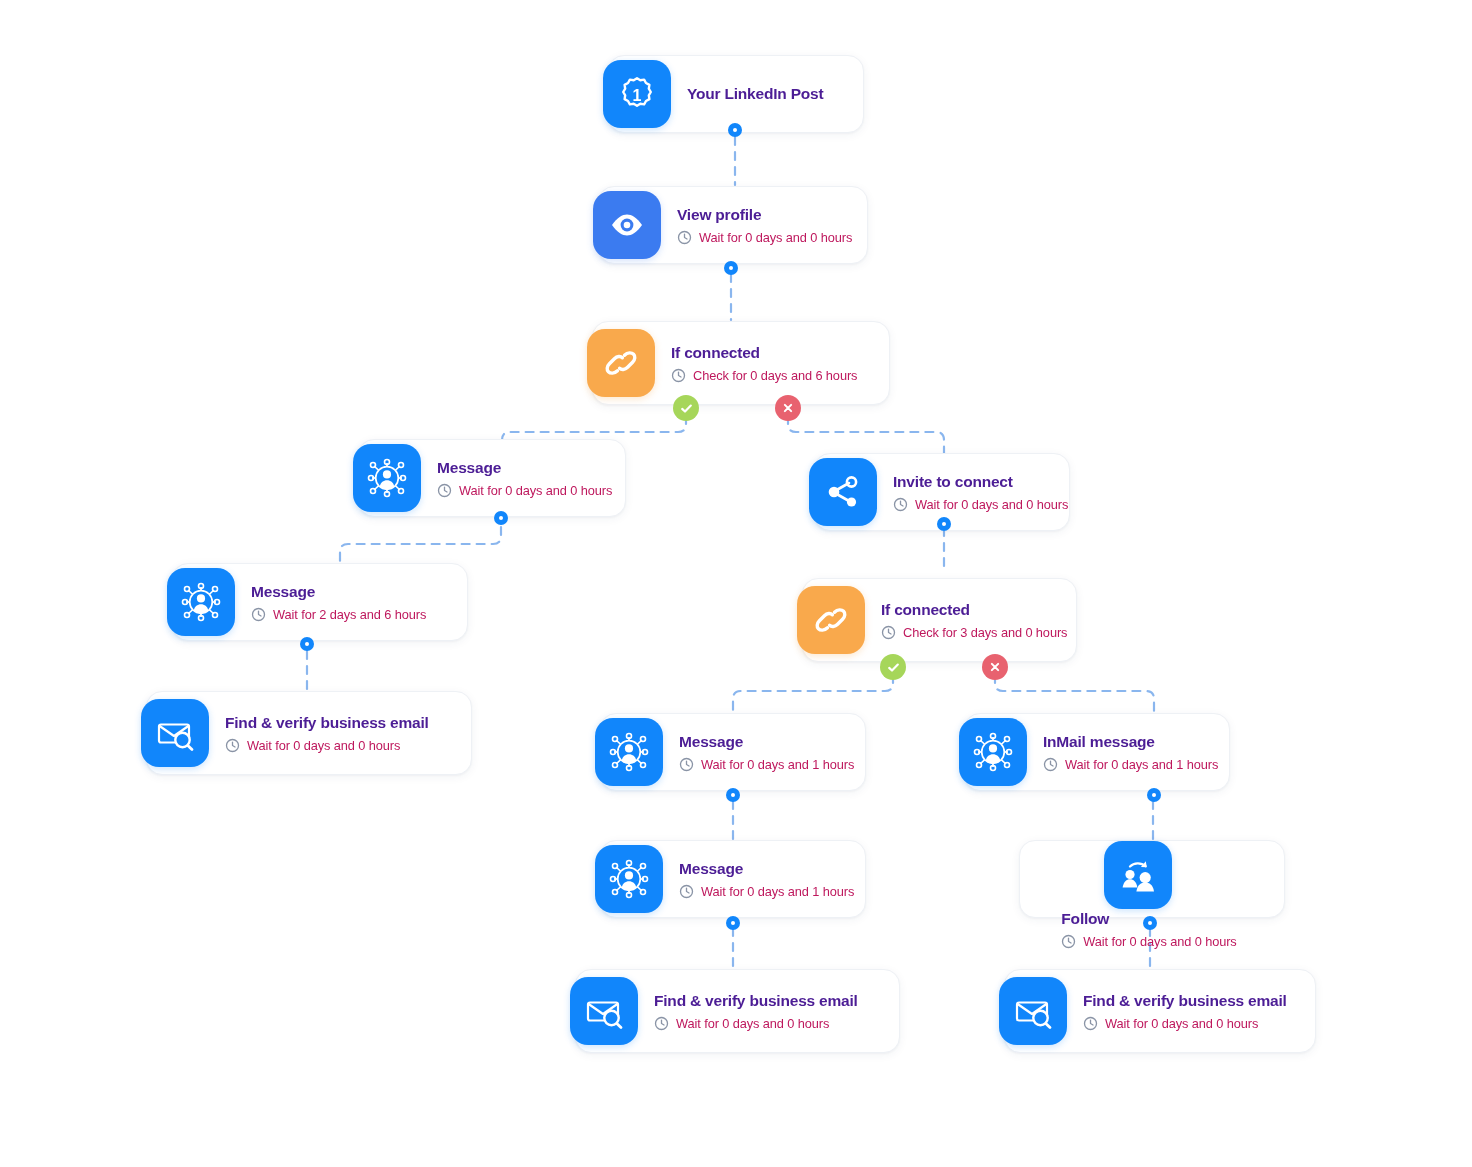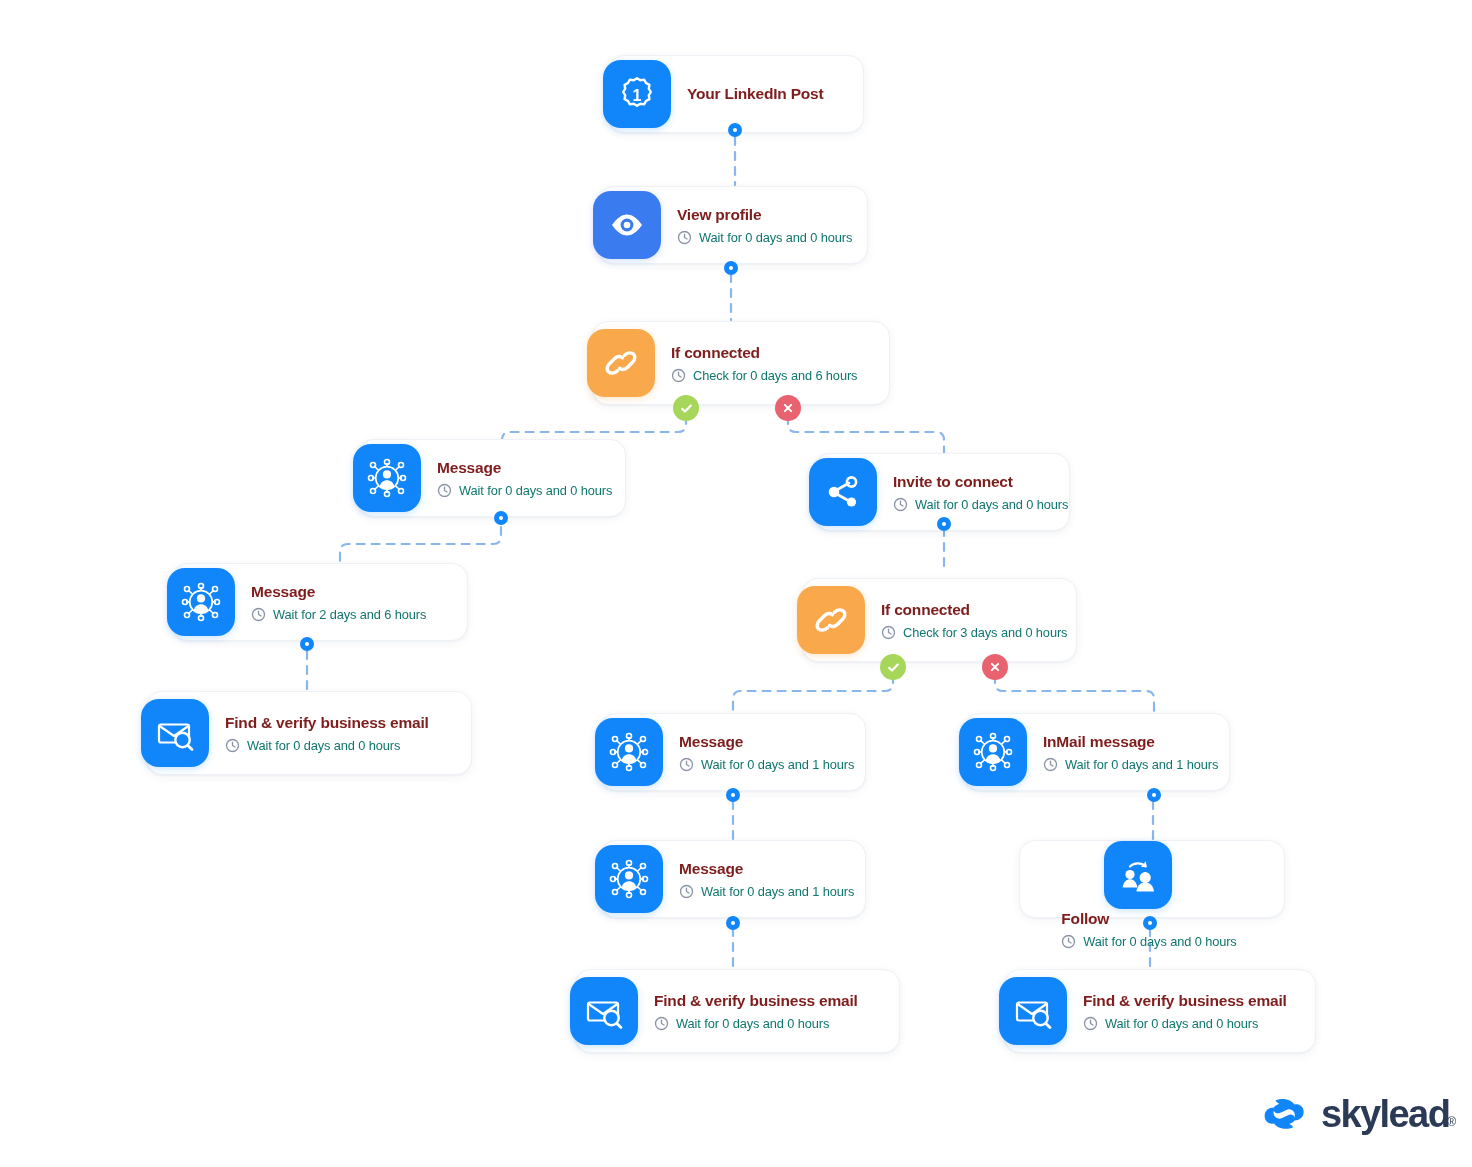--- a/index.html
+++ b/index.html
@@ -58,31 +58,31 @@
   .node-icon svg { display: block; }
 
   .node-body {
     padding-left: 16px;
     min-width: 0;
     white-space: nowrap;
   }
   .node-title {
     font-size: 15.5px;
     font-weight: bold;
-    color: #7f1d1d;
+    color: #4c1d95;
     letter-spacing: -0.2px;
     line-height: 1.25;
   }
   .node-sub {
     display: flex;
     align-items: center;
     gap: 7px;
     margin-top: 6px;
     font-size: 12.8px;
-    color: #0f766e;
+    color: #be185d;
     letter-spacing: -0.1px;
   }
   .node-sub svg { flex: 0 0 auto; display: block; }
 
   
   .dot {
     position: absolute;
     z-index: 4;
     width: 14px;
     height: 14px;
@@ -582,24 +582,14 @@
       <div class="node-sub">
         <svg width="15" height="15" viewBox="0 0 16 16">
           <circle cx="8" cy="8" r="6.4" fill="none" stroke="#8a94a6" stroke-width="1.4"></circle>
           <path d="M8 4.3 L8 8 L10.7 9.6" fill="none" stroke="#8a94a6" stroke-width="1.4" stroke-linecap="round" stroke-linejoin="round"></path>
         </svg>
         <span>Wait for 0 days and 0 hours</span>
       </div>
     </div>
   </div>
 
-  <div id="logo">
-    <svg width="46" height="40" viewBox="0 0 46 40">
-      <path d="M13.5 6.5 C21 3.2 29 5.6 32.5 10.5 C36.5 9.4 41 12 41.6 16.8 C42.3 22.4 38 26.5 32.6 26.5 L30 26.5 C32.6 24.5 33.6 21.4 32.3 18.6 C30.9 15.6 27.4 14.4 24.3 15.9 L18.4 18.7 C15.8 20 13.1 19.2 12 17 C10.9 14.8 11.9 12.3 14.3 11.2 L17.3 9.8 C15.8 9.2 14.4 8.2 13.5 6.5 Z" fill="#1186fb"></path>
-      <path d="M31.2 33.2 C24 36.6 15.6 34.3 12 29.4 C8 30.6 3.3 28 2.7 23 C2.1 17.5 6.4 13.4 11.8 13.4 L14.4 13.4 C11.8 15.4 10.8 18.5 12.1 21.3 C13.5 24.3 17 25.5 20.1 24 L26 21.2 C28.6 19.9 31.3 20.7 32.4 22.9 C33.5 25.1 32.5 27.6 30.1 28.7 L27.1 30.1 C28.7 30.7 30.2 31.6 31.2 33.2 Z" fill="#1186fb"></path>
-    </svg>
-    <div style="display:flex; align-items:flex-end;">
-      <span id="logo-text">skylead</span>
-      <span id="logo-reg">®</span>
-    </div>
-  </div>
 
 </div>
 
 </body></html>

